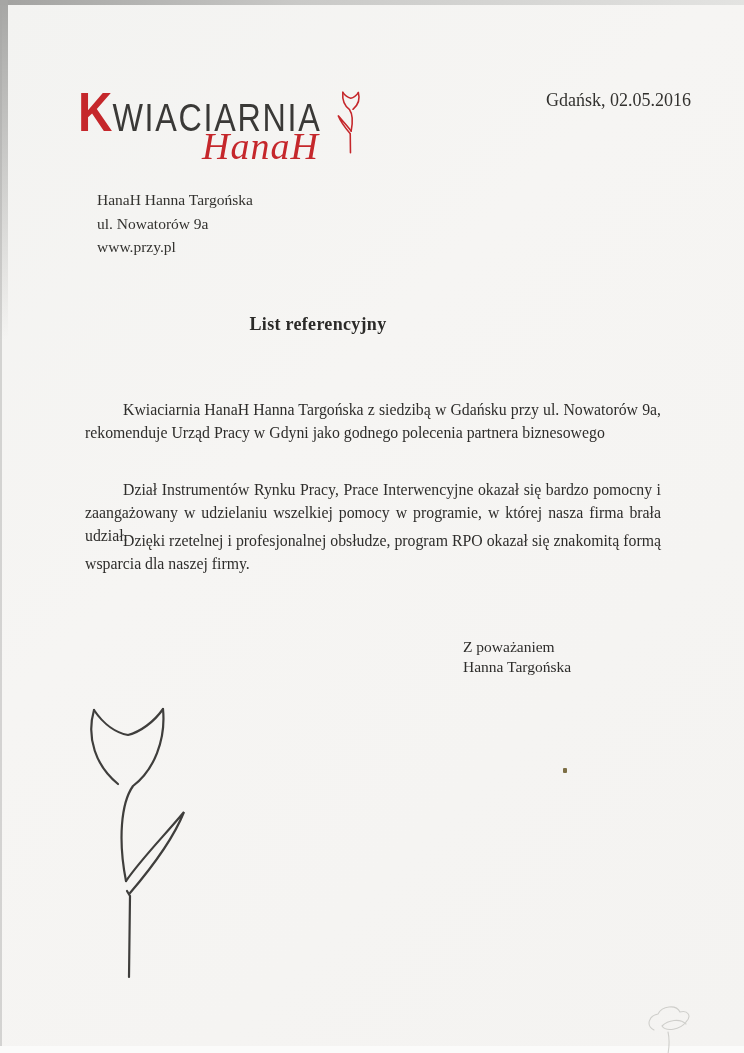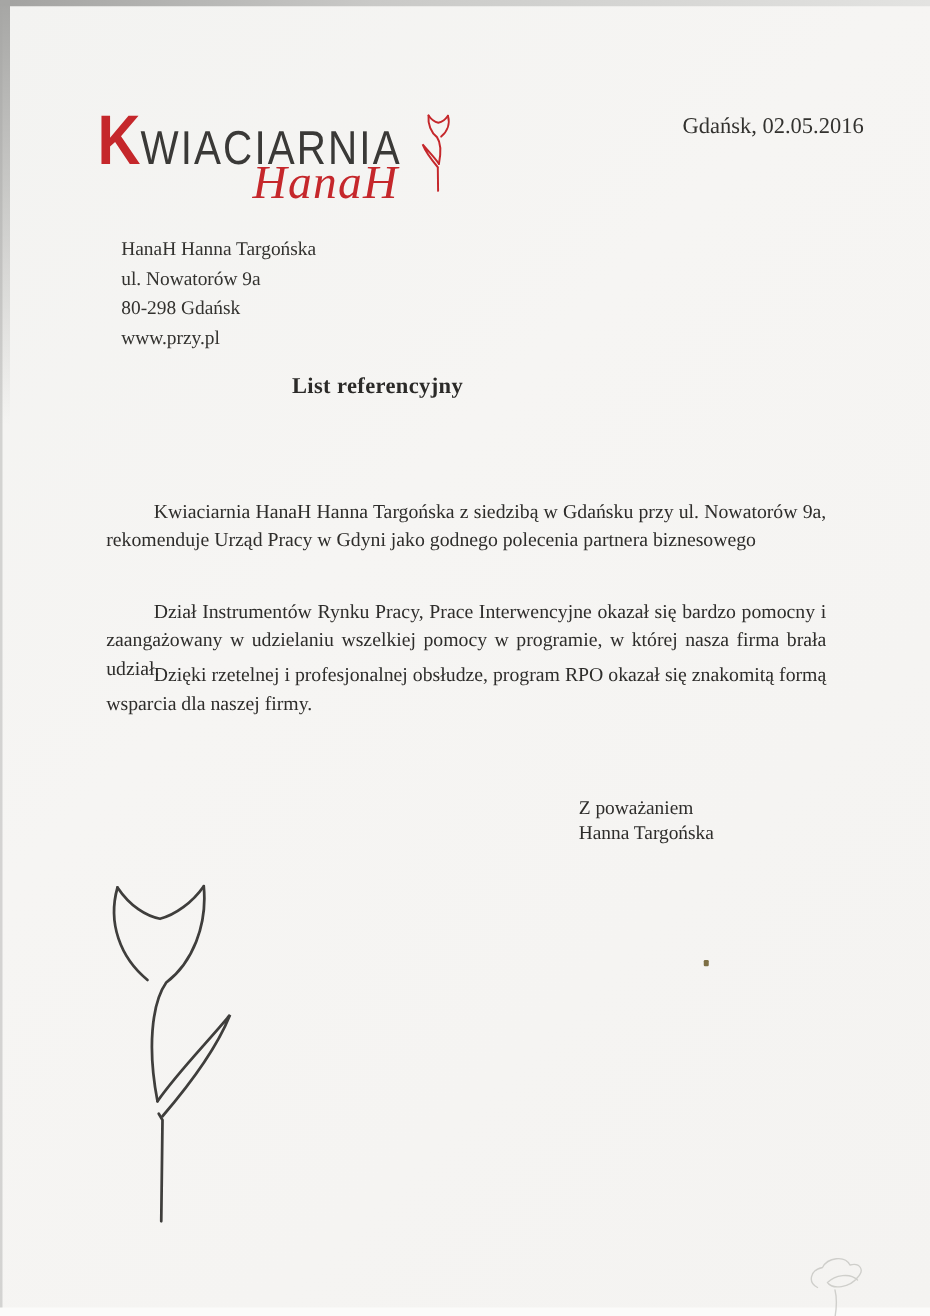--- a/index.html
+++ b/index.html
@@ -60,21 +60,21 @@
     position:absolute;left:546px;top:90px;
     font-size:18px;color:#33322f;
   }
 
   .sender{
     position:absolute;left:85px;top:188px;
     font-size:15.5px;line-height:23.5px;color:#33322f;margin-left:12px;
   }
 
   .title{
-    position:absolute;left:0;top:298px;width:604px;margin:0;
+    position:absolute;left:0;top:298px;width:604px;margin:16px;
     text-align:center;font-size:18px;font-weight:bold;color:#2b2a28;
     letter-spacing:0.3px;
   }
 
   .para{
     position:absolute;left:85px;width:576px;margin:0;
     font-size:15.8px;line-height:23px;color:#2e2d2b;
     text-align:justify;
   }
   .para.indent{text-indent:38px;}
@@ -120,21 +120,20 @@
       </g>
     </svg>
     <div class="logo-sub">HanaH</div>
   </header>
 
   <div class="date">Gdańsk, 02.05.2016</div>
 
   <div class="sender">
     <div>HanaH Hanna Targońska</div>
     <div>ul. Nowatorów 9a</div>
-    <div>80-298 Gdańsk</div>
     <div>www.przy.pl</div>
   </div>
 
   <h1 class="title">List referencyjny</h1>
 
   <p class="para p1 indent">Kwiaciarnia HanaH Hanna Targońska z siedzibą w Gdańsku przy ul. Nowatorów 9a, rekomenduje Urząd Pracy w Gdyni jako godnego polecenia partnera biznesowego</p>
   <p class="para p4 indent">Dzięki rzetelnej i profesjonalnej obsłudze, program RPO okazał się znakomitą formą wsparcia dla naszej firmy.</p>
   <p class="para p3 indent">Dział Instrumentów Rynku Pracy, Prace Interwencyjne okazał się bardzo pomocny i zaangażowany w udzielaniu wszelkiej pomocy w programie, w której nasza firma brała udział.</p>
 
   <div class="closing">

